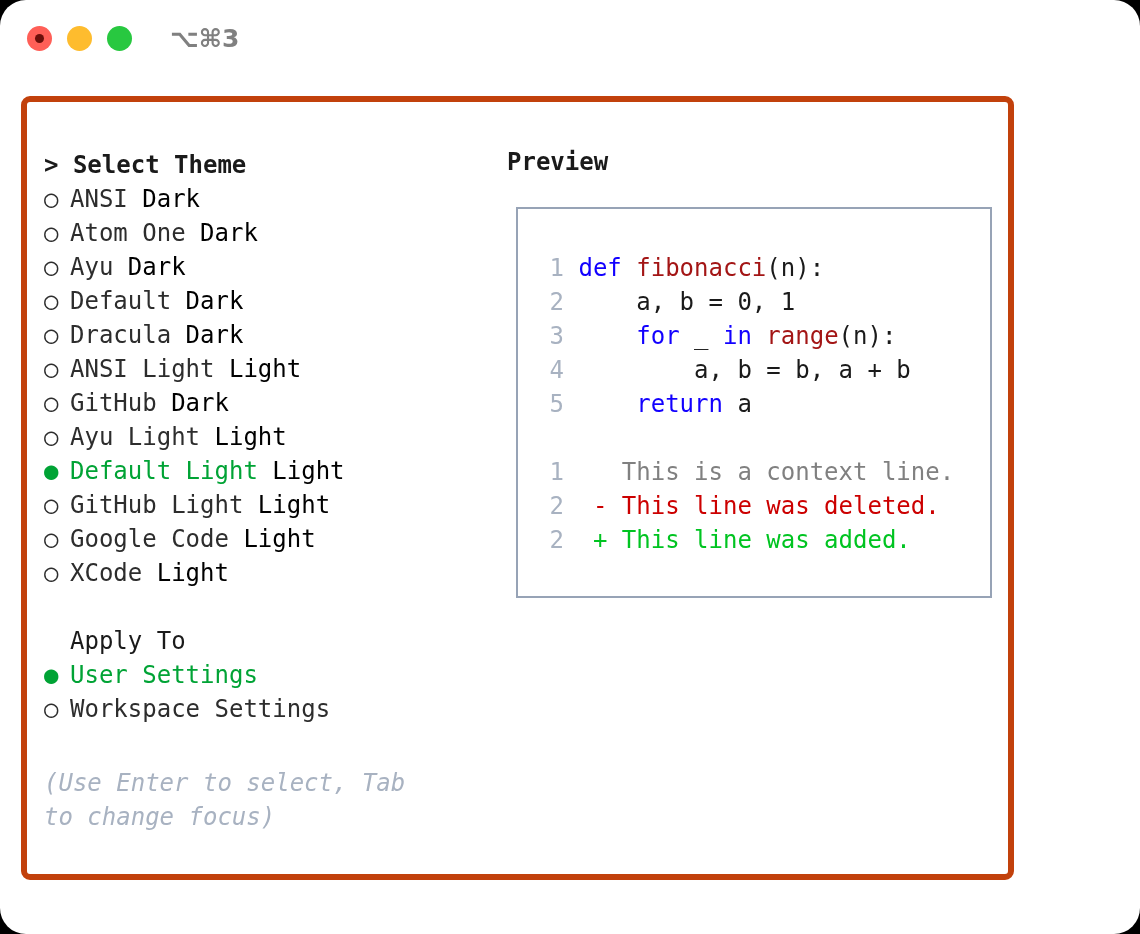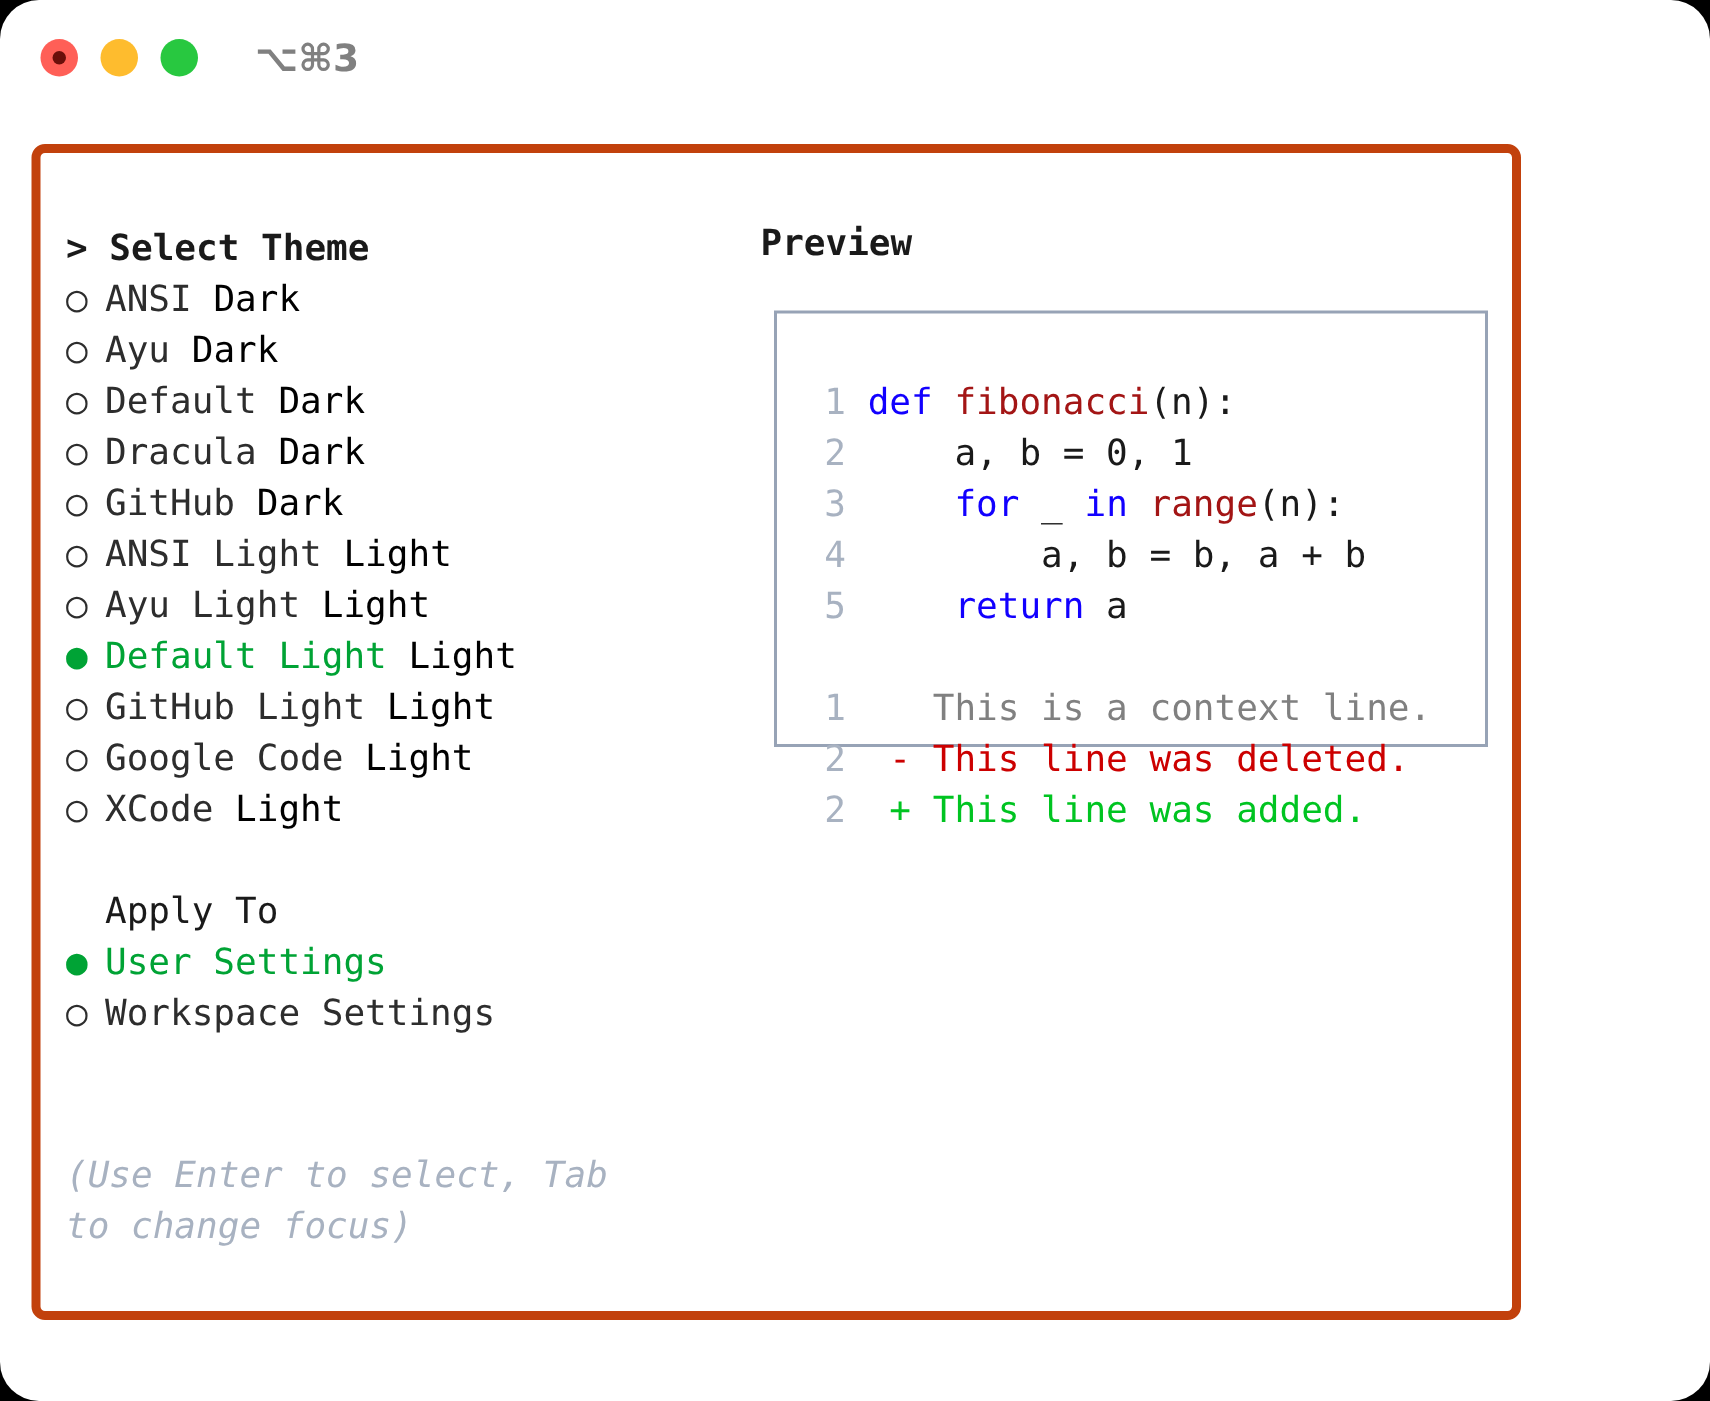--- a/index.html
+++ b/index.html
@@ -132,21 +132,21 @@
     font-size: 24px;
     font-weight: bold;
     color: #1a1a1a;
     white-space: pre;
   }
   #code-panel {
     position: absolute;
     left: 489px;
     top: 105px;
     width: 476px;
-    height: 291px;
+    height: 391px;
     border: 2px solid #97a3b6;
     box-sizing: border-box;
     background: #ffffff;
   }
   #code-inner {
     position: absolute;
     left: 18px;
     top: 42px;
     right: 8px;
   }
@@ -182,25 +182,26 @@
     <div class="dot" id="dot-max"></div>
     <div id="shortcut">⌥⌘3</div>
   </div>
 
   <div id="panel">
 
     <div id="left-col">
       <div class="hdr">&gt; Select Theme</div>
       <div id="theme-list">
           <div class="row"><span class="bullet">○</span><span class="lbl">ANSI</span><span> </span><span class="badge">Dark</span></div>
+          <div class="row"><span class="bullet">○</span><span class="lbl">Atom One</span><span> </span><span class="badge">Dark</span></div>
           <div class="row"><span class="bullet">○</span><span class="lbl">Ayu</span><span> </span><span class="badge">Dark</span></div>
           <div class="row"><span class="bullet">○</span><span class="lbl">Default</span><span> </span><span class="badge">Dark</span></div>
           <div class="row"><span class="bullet">○</span><span class="lbl">Dracula</span><span> </span><span class="badge">Dark</span></div>
+          <div class="row"><span class="bullet">○</span><span class="lbl">ANSI Light</span><span> </span><span class="badge">Light</span></div>
           <div class="row"><span class="bullet">○</span><span class="lbl">GitHub</span><span> </span><span class="badge">Dark</span></div>
-          <div class="row"><span class="bullet">○</span><span class="lbl">ANSI Light</span><span> </span><span class="badge">Light</span></div>
           <div class="row"><span class="bullet">○</span><span class="lbl">Ayu Light</span><span> </span><span class="badge">Light</span></div>
           <div class="row selected"><span class="bullet">●</span><span class="lbl">Default Light</span><span> </span><span class="badge">Light</span></div>
           <div class="row"><span class="bullet">○</span><span class="lbl">GitHub Light</span><span> </span><span class="badge">Light</span></div>
           <div class="row"><span class="bullet">○</span><span class="lbl">Google Code</span><span> </span><span class="badge">Light</span></div>
           <div class="row"><span class="bullet">○</span><span class="lbl">XCode</span><span> </span><span class="badge">Light</span></div>
         </div>
       <div class="spacer"></div>
       <div class="subhdr">Apply To</div>
       <div id="apply-list">
           <div class="row selected"><span class="bullet">●</span><span class="lbl">User Settings</span></div>

